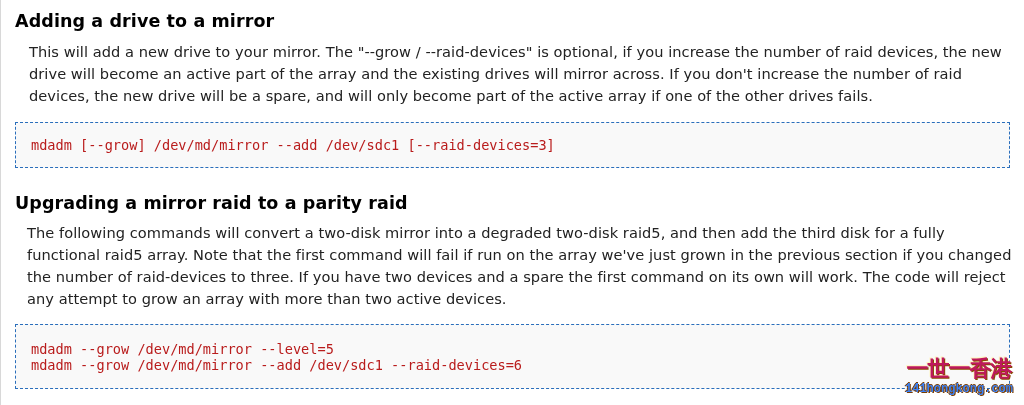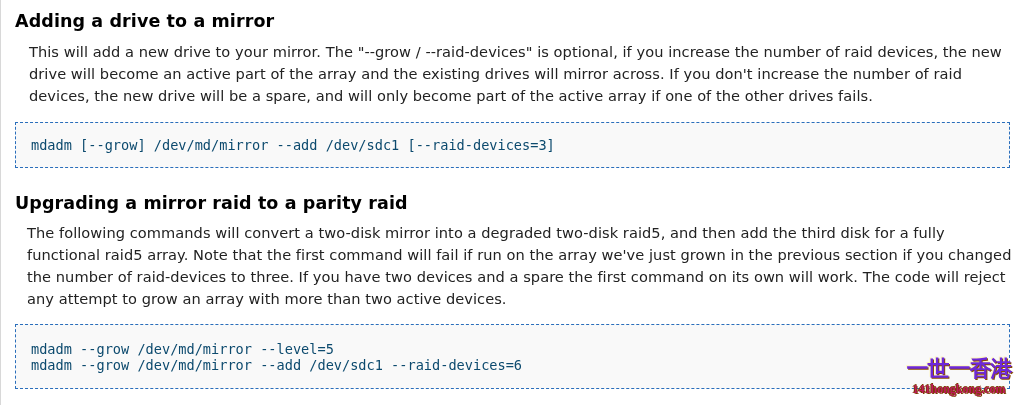--- a/index.html
+++ b/index.html
@@ -23,45 +23,45 @@
     }
     p {
       margin: 0; font-size: 14.6px; line-height: 22px; color: #222;
       letter-spacing: 0.05px;
     }
     pre {
       margin: 0;
       background: #f9f9f9;
       border: 1px dashed #2a6ebb;
       font-family: "DejaVu Sans Mono", monospace;
-      font-size: 13.6px; line-height: 16px; color: #0c4a6e;
+      font-size: 13.6px; line-height: 16px; color: #b91c1c;
       padding: 14px 24px 14px 15px;
       white-space: pre;
       box-sizing: border-box;
       width: 995px;
     }
     .s1-title { position: absolute; top: 9px; left: 0; }
     .s1-para  { position: absolute; top: 41px; left: 14px; width: 995px; }
     .s1-code  { position: absolute; top: 122px; left: 0; height: 46px; }
     .s2-title { position: absolute; top: 191px; left: 0; text-align: right; }
     .s2-para  { position: absolute; top: 222px; left: 12px; width: 995px; }
     .s2-code  { position: absolute; top: 324px; left: 0; height: 65px; padding-top: 16px; }
     .watermark {
       position: absolute; right: 6px; bottom: 3px; width: 118px; height: 46px;
       text-align: center;
     }
     .wm-cn {
       font-family: "DejaVu Sans", sans-serif; font-weight: bold;
-      font-size: 22px; line-height: 26px; color: #6d28d9;
+      font-size: 22px; line-height: 26px; color: #be185d;
       text-shadow: 1px 1px 0 #8a4a00, -1px -1px 0 #fff6c0;
       letter-spacing: -1px;
     }
     .wm-url {
-      font-family: Liberation Serif, serif; font-weight: bold;
-      font-size: 12px; line-height: 14px; color: #be185d;
+      font-family: Liberation Mono, monospace; font-weight: bold;
+      font-size: 12px; line-height: 14px; color: #3b82f6;
       text-shadow: 1px 1px 0 #7a3d00, -1px 0 0 #7a3d00, 0 -1px 0 #7a3d00;
     }
   </style>
 </head>
 <body>
 
 <div class="left-rule"></div>
 
 <div class="content">
   <h2 class="s1-title">Adding a drive to a mirror</h2>

